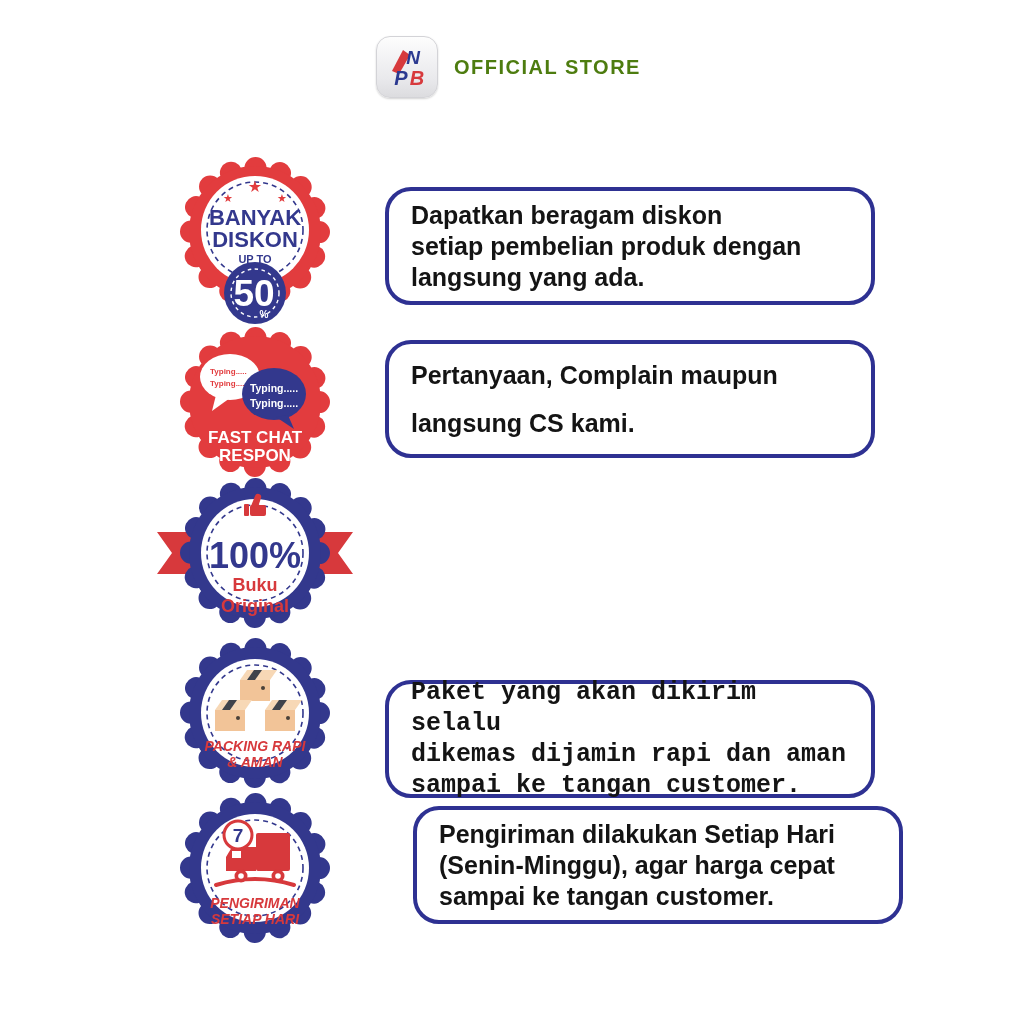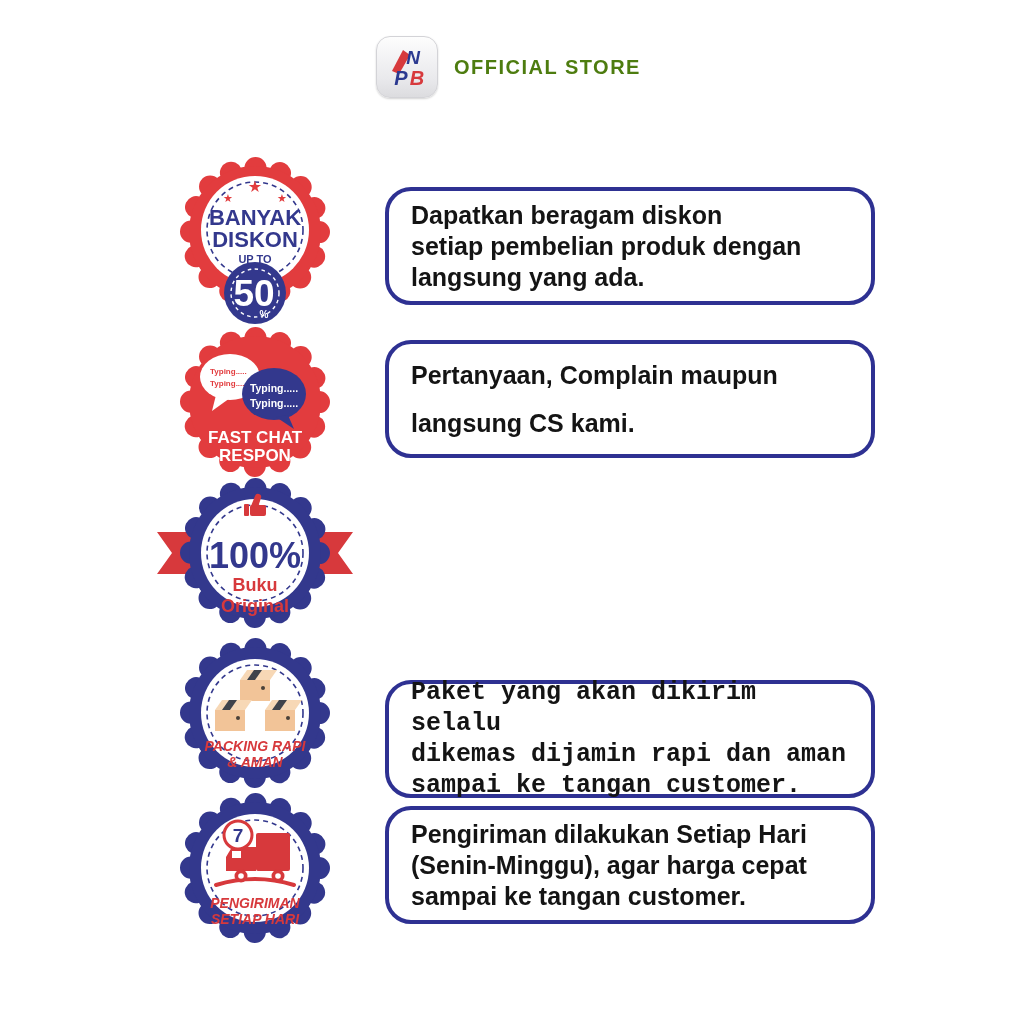--- a/index.html
+++ b/index.html
@@ -19,21 +19,21 @@
   .header-title { font-size:20px; font-weight:bold; color:#4d7c0f; letter-spacing:1.5px; }
   
   .badge { position:absolute; }
   .textbox {
     position:absolute; left:385px; width:490px; height:118px;
     border:4px solid #2E3192; border-radius:26px; background:#fff;
     display:flex; flex-direction:column; justify-content:center;
     padding:10px 22px;
   }
   .textbox .line { font-size:25px; font-weight:bold; color:#141414; line-height:1.24; letter-spacing:0; }
-  .box1 { top:172px;margin-top:15px; } .box2 { top:340px;gap:17px; } .box3 { top:494px; } .box4 { top:680px;font-family:Liberation Mono, monospace; } .box5 { top:806px; }
+  .box1 { top:172px;margin-top:15px; } .box2 { top:340px;gap:17px; } .box3 { top:494px; } .box4 { top:680px;font-family:Liberation Mono, monospace; } .box5 { top:806px;margin-left:28px; }
   .b1 { top:150px; left:170px; } .b2 { top:317px; left:170px; }
   .b3 { top:468px; left:155px; } .b4 { top:628px; left:170px; } .b5 { top:783px; left:170px; }
   svg text { font-family:"Liberation Sans", sans-serif; }
 </style>
 </head>
 <body>
 
 <div class="page">
 
   <div class="header">

